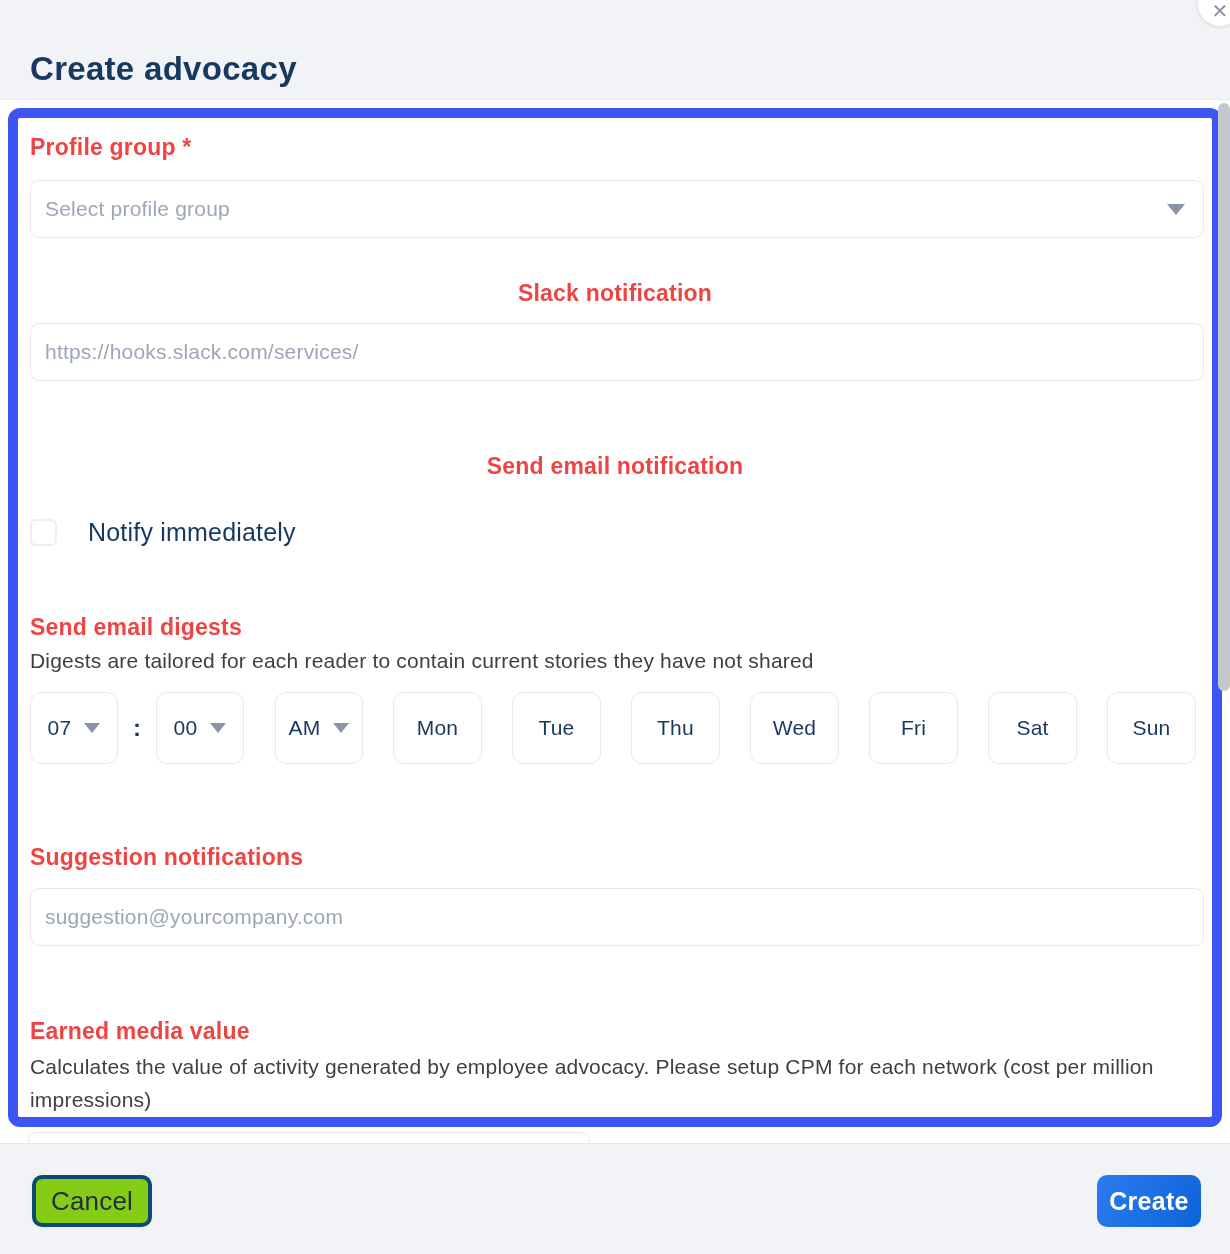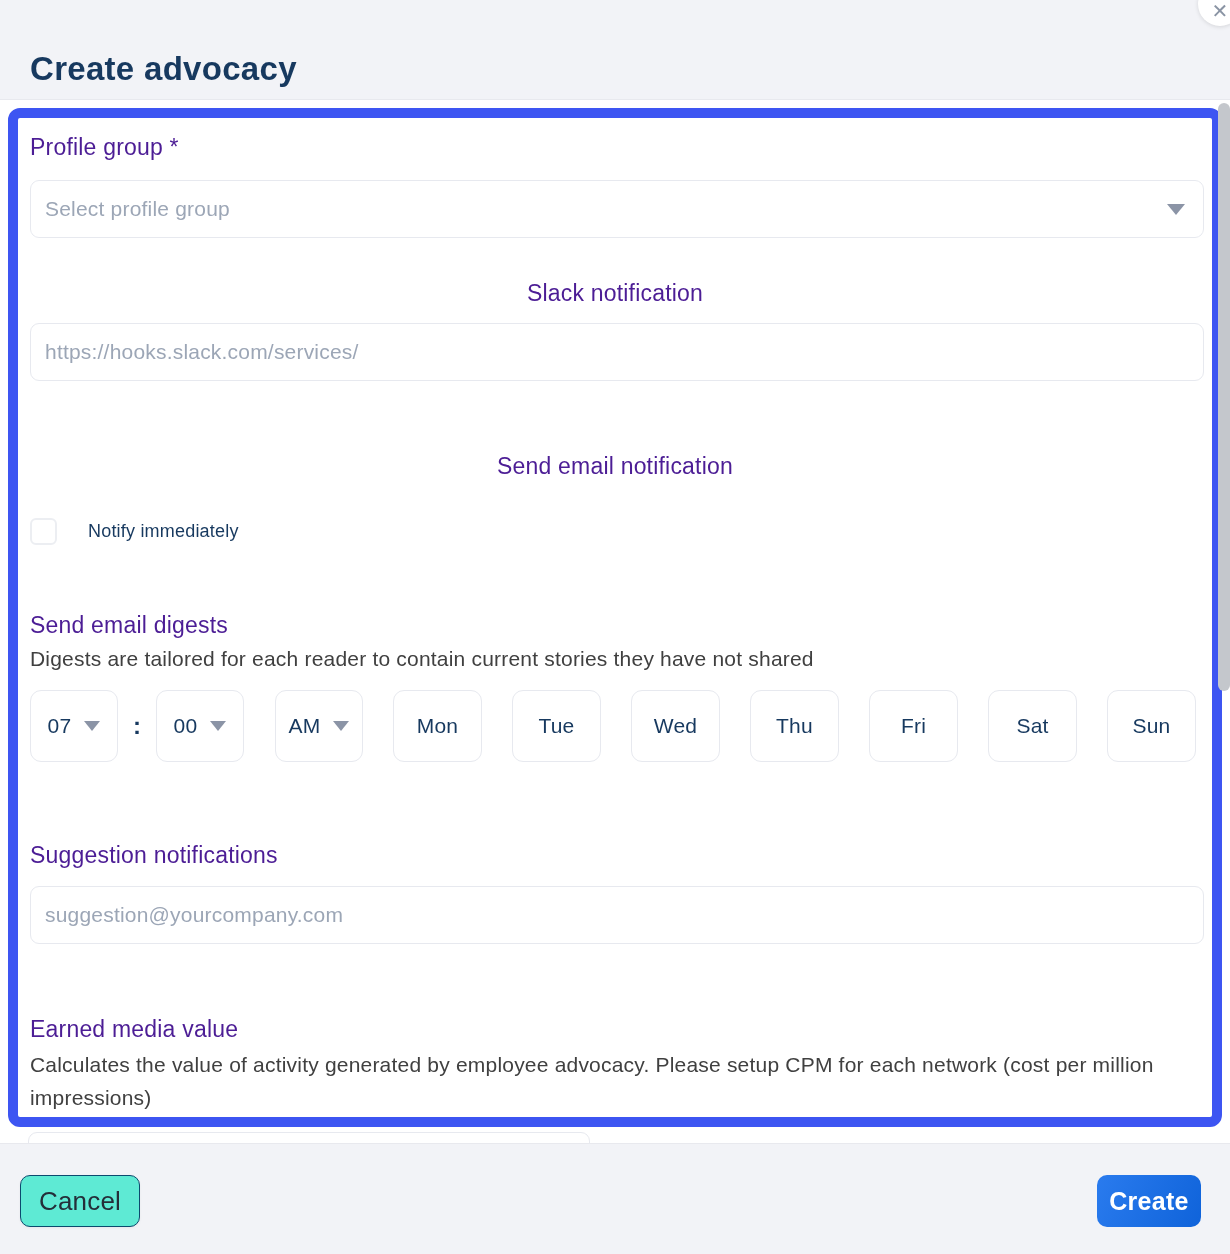--- a/index.html
+++ b/index.html
@@ -13,38 +13,38 @@
   .close-btn{position:absolute;right:-12px;top:-18px;width:44px;height:44px;border-radius:50%;
     background:#ffffff;box-shadow:0 1px 4px rgba(0,0,0,.12);display:flex;align-items:center;
     justify-content:center;cursor:pointer;}
   .close-btn span{font-size:20px;color:#8a94a4;margin-top:14px;}
 
   
   .scroll-area{position:relative;margin:8px 8px 0 8px;height:1019px;border:10px solid #3d55f2;
     border-radius:12px;background:#fff;overflow:hidden;}
   .content{padding:14px 12px 0 12px;}
 
-  .field-label{font-size:23px;font-weight:400;color:#4c1d95;line-height:30px;letter-spacing:.2px;}
+  .field-label{font-size:23px;font-weight:700;color:#ef4444;line-height:30px;letter-spacing:.2px;}
   .desc{font-size:21px;color:#404040;line-height:26px;letter-spacing:.2px;}
 
   .input-box,.select-box{width:1174px;height:58px;border:1px solid #e7e9ef;border-radius:9px;
     background:#fff;display:flex;align-items:center;padding:0 18px 0 14px;cursor:text;}
   .select-box{cursor:pointer;justify-content:space-between;}
   .placeholder-text{font-size:21px;color:#9ca6b6;letter-spacing:.2px;}
   .caret{width:0;height:0;border-left:9px solid transparent;border-right:9px solid transparent;
     border-top:11px solid #8b94a6;}
 
   .mt-select{margin-top:18px;}
   .mt-label-lg{margin-top:70px;text-align:center;}
   .mt-input{margin-top:15px;}
 
   .checkbox-row{margin-top:37px;display:flex;align-items:center;}
   .checkbox{width:27px;height:27px;border:2px solid #eceef2;border-radius:6px;background:#fff;
     cursor:pointer;flex:none;}
-  .checkbox-label{margin-left:31px;font-size:18px;font-weight:500;color:#17395f;letter-spacing:.2px;}
+  .checkbox-label{margin-left:31px;font-size:25px;font-weight:500;color:#17395f;letter-spacing:.2px;}
 
   .digest-label{margin-top:65px;}
   .digest-desc{margin-top:6px;}
 
   .time-row{margin-top:18px;display:flex;align-items:center;}
   .pill{height:72px;border:1px solid #e7e9ef;border-radius:11px;background:#fff;display:flex;
     align-items:center;justify-content:center;font-size:21px;color:#17395f;cursor:pointer;
     letter-spacing:.2px;}
   .time-pill{width:88px;gap:13px;justify-content:center;}
   .time-pill .caret{border-left-width:8px;border-right-width:8px;border-top-width:10px;}
@@ -63,22 +63,22 @@
   .scrollbar-thumb{position:absolute;top:3px;left:0;width:12px;height:588px;background:#c4c7cc;
     border-radius:6px;cursor:grab;}
 
   
   .gap-strip{position:relative;height:16px;background:#fff;overflow:hidden;}
   .partial-input{position:absolute;left:28px;top:5px;width:562px;height:30px;
     border:1px solid #e7e9ef;border-radius:9px 9px 0 0;background:#fff;}
 
   
   .footer{position:relative;height:111px;background:#f2f3f7;border-top:1px solid #e8e9ee;}
-  .cancel-btn{position:absolute;left:20px;top:31px;width:120px;height:52px;background:#5eead4;
-    border:1px solid #0c4a6e;border-radius:10px;box-shadow:0 1px 3px rgba(0,0,0,.05);
+  .cancel-btn{position:absolute;left:32px;top:31px;width:120px;height:52px;background:#84cc16;
+    border:4px solid #0c4a6e;border-radius:10px;box-shadow:0 1px 3px rgba(0,0,0,.05);
     font-size:26px;color:#242e39;display:flex;align-items:center;justify-content:center;
     cursor:pointer;letter-spacing:.2px;}
   .create-btn{position:absolute;right:29px;top:31px;width:104px;height:52px;border:none;
     border-radius:10px;background:linear-gradient(115deg,#2a7bee 0%,#0f63da 100%);
     font-size:25px;font-weight:700;color:#ffffff;display:flex;align-items:center;
     justify-content:center;cursor:pointer;letter-spacing:.3px;}
 </style>
 </head>
 <body>
 
@@ -123,22 +123,22 @@
         <div class="pill time-pill">
           <span>00</span>
           <span class="caret"></span>
         </div>
         <div class="pill time-pill ampm">
           <span>AM</span>
           <span class="caret"></span>
         </div>
         <div class="pill day-pill">Mon</div>
         <div class="pill day-pill">Tue</div>
+        <div class="pill day-pill">Thu</div>
         <div class="pill day-pill">Wed</div>
-        <div class="pill day-pill">Thu</div>
         <div class="pill day-pill">Fri</div>
         <div class="pill day-pill">Sat</div>
         <div class="pill day-pill">Sun</div>
       </div>
 
       <div class="field-label sugg-label">Suggestion notifications</div>
       <div class="input-box sugg-input">
         <span class="placeholder-text">suggestion@yourcompany.com</span>
       </div>
 

